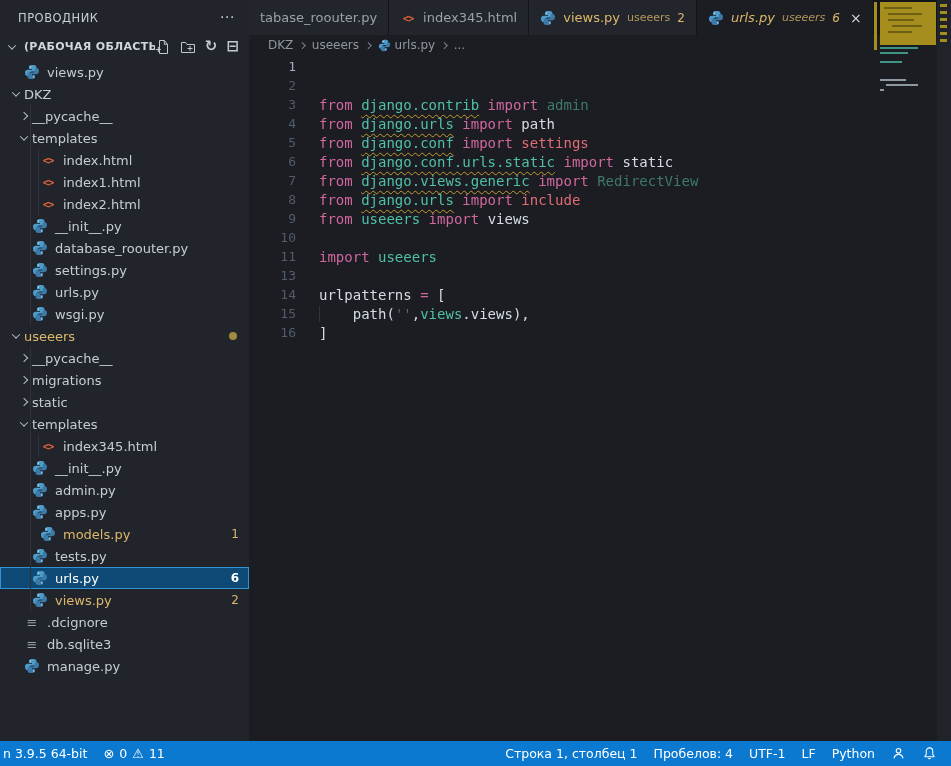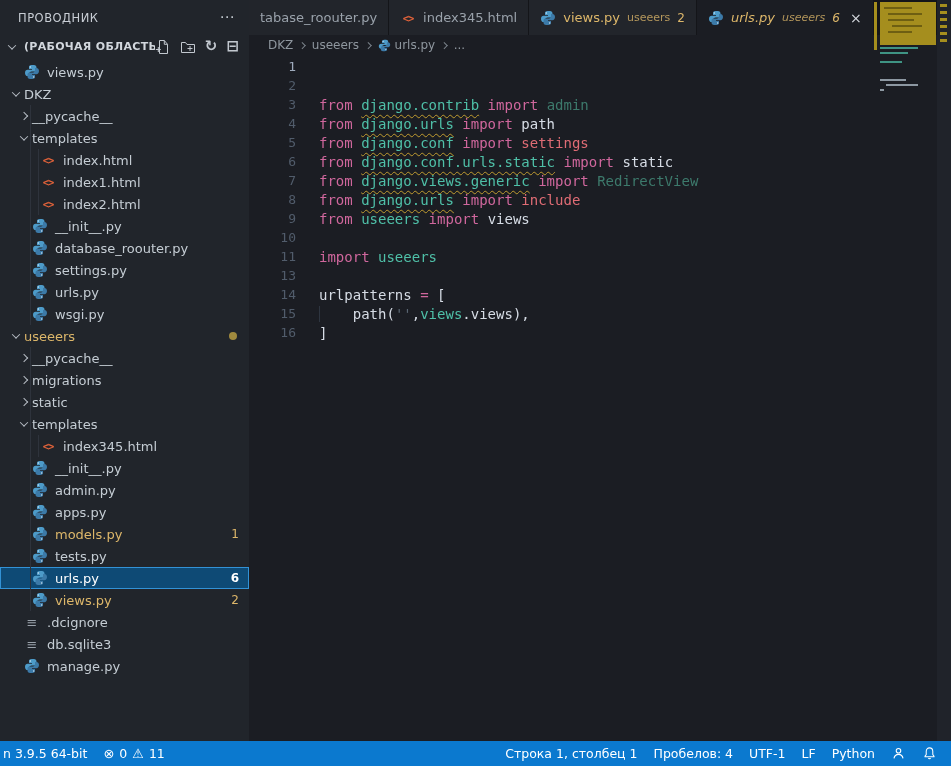--- a/index.html
+++ b/index.html
@@ -307,21 +307,21 @@
       <div class="t-row" style="padding-left: 16px;">
         <span class="tguide" style="left: 30px;"></span>
         <span class="twistie"></span>
         <span class="ficon">
           <svg viewBox="0 0 16 16" style="width: 16px; height: 16px; flex: 0 0 auto;">
             <use href="#ic-py"></use>
           </svg>
         </span>
         <span class="label">apps.py</span>
       </div>
-      <div class="t-row modified" style="padding-left: 16px;">
+      <div class="t-row modified" style="padding-left: 24px;">
         <span class="tguide" style="left: 30px;"></span>
         <span class="twistie"></span>
         <span class="ficon">
           <svg viewBox="0 0 16 16" style="width: 16px; height: 16px; flex: 0 0 auto;">
             <use href="#ic-py"></use>
           </svg>
         </span>
         <span class="label">models.py</span>
         <span class="badge">1</span>
       </div>

